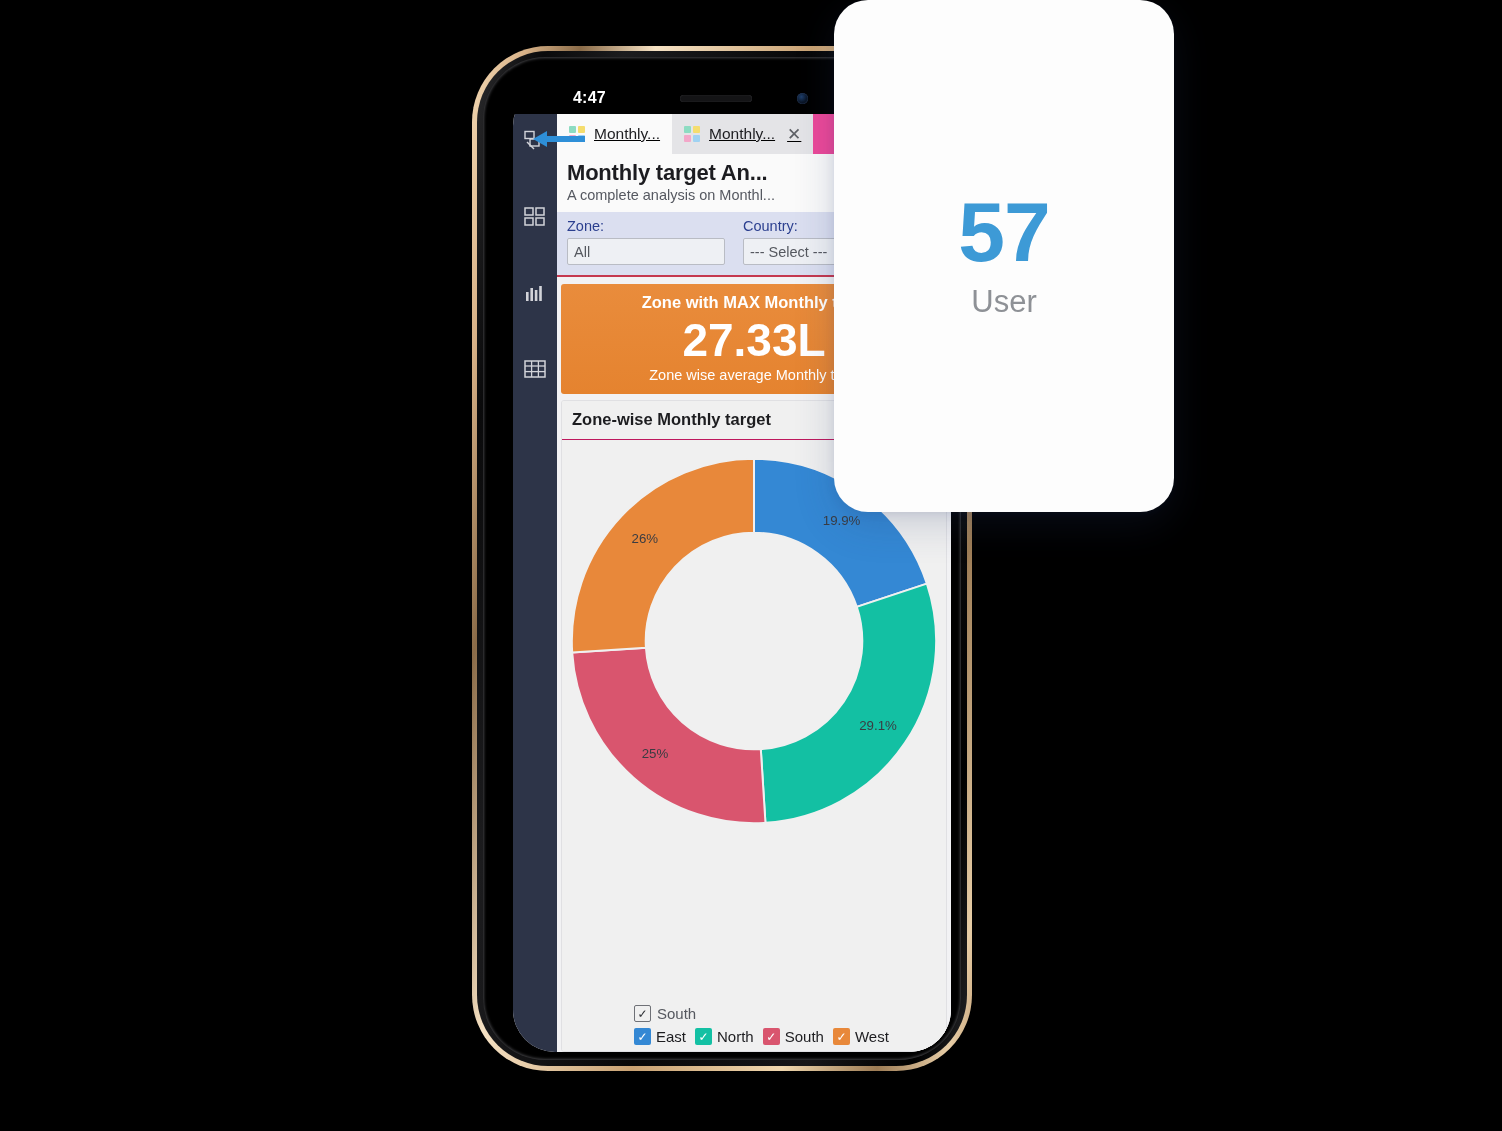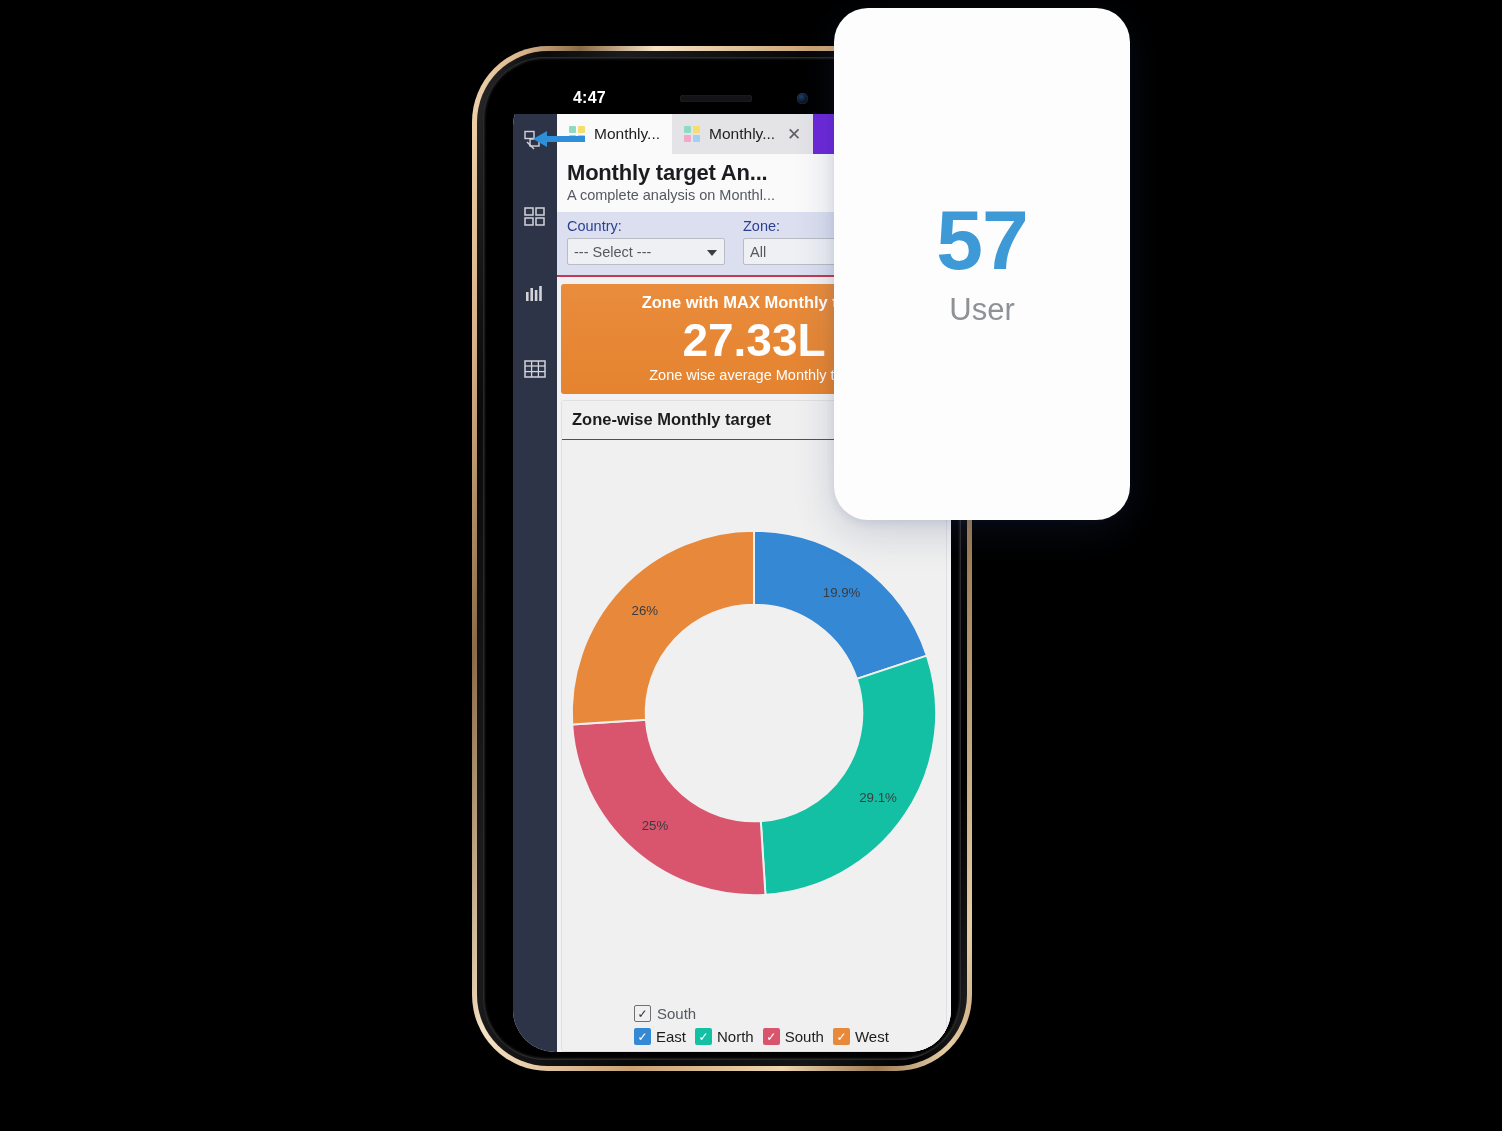--- a/index.html
+++ b/index.html
@@ -95,22 +95,23 @@
     position: absolute; left: 24px; top: 10px; width: 56px; height: 26px; z-index: 60;
     pointer-events: none;
   }
 
   
   #main { flex: 1 1 auto; min-width: 0; display: flex; flex-direction: column; background:#f2f2f4; }
 
   
   #tabstrip {
     height: 40px; display: flex; align-items: flex-end;
-    background: #6d28d9;
+    background: #ec4899;
     flex: 0 0 40px;
+    text-decoration: underline;
   }
   .tab {
     display: flex; align-items: center; gap: 8px;
     padding: 0 12px; height: 100%;
     font-size: 15px; color: #1f2024;
     position: relative; white-space: nowrap;
   }
   .tab.inactive { background: #fafafa; }
   .tab.active { background: #e4e4e7; }
   .tab-label { font-size: 15.5px; color: #1d1d20; }
@@ -180,21 +181,21 @@
   #chart-title {
     font-size: 16.5px; font-weight: bold; color: #1d1d20;
     padding: 9px 10px 10px 10px;
     background: #f0f0f0;
     border-bottom: 1px solid #be185d;
     flex: 0 0 auto;
   }
   #chart-body { flex: 1 1 auto; position: relative; min-height: 0; background:#f0f0f0; }
   #donut-wrap {
     position: absolute; left: 0; right: 0; top: 6px; bottom: 72px;
-    display: flex; align-items: center; justify-content: center;
+    display: flex; align-items: flex-start; justify-content: center;
   }
   #donut { display: block; }
   .slice-label { font-size: 13.5px; fill: #3a3c42; font-family: "Liberation Sans", sans-serif; }
 
   
   #legend {
     position: absolute; left: 0; right: 0; bottom: 6px;
     padding-left: 72px;
     flex: 0 0 auto;
   }
@@ -207,22 +208,22 @@
   .chk.outline { background: #f0f0f0; border: 1px solid #6f7177; color: #2f3136; }
   .chk.filled { color: #ffffff; }
   #legend-head-label { font-size: 15px; color: #55585f; }
   #legend-items { display: flex; align-items: center; gap: 9px; }
   .legend-item { display: flex; align-items: center; gap: 5px; }
   .legend-text { font-size: 15px; color: #1d1d20; }
 
   
   #float-card {
     position: absolute;
-    left: 834px; top: 8px;
-    width: 296px; height: 512px;
+    left: 834px; top: 0px;
+    width: 340px; height: 512px;
     background: #fdfdfd;
     border-radius: 34px;
     box-shadow: 0 12px 40px rgba(40,60,110,0.20), 0 2px 10px rgba(40,60,110,0.10);
     z-index: 100;
     display: flex; flex-direction: column;
     justify-content: space-around;
     align-items: center;
     padding: 34px 0 34px 0;
   }
   .fc-block { text-align: center; }
@@ -309,30 +310,30 @@
             </div>
           </div>
 
           <div id="rpt-head">
             <div id="rpt-title">Monthly target An...</div>
             <div id="rpt-sub">A complete analysis on Monthl...</div>
           </div>
 
           <div id="filters">
             <div class="filter-group">
+              <div class="filter-label">Zone:</div>
+              <div class="filter-control">
+                <span>All</span>
+              </div>
+            </div>
+            <div class="filter-group">
               <div class="filter-label">Country:</div>
               <div class="filter-control">
                 <span>--- Select ---</span>
                 <span class="caret"></span>
-              </div>
-            </div>
-            <div class="filter-group">
-              <div class="filter-label">Zone:</div>
-              <div class="filter-control">
-                <span>All</span>
               </div>
             </div>
           </div>
 
           <div id="kpi">
             <div id="kpi-title">Zone with MAX Monthly tar...</div>
             <div id="kpi-value">27.33L</div>
             <div id="kpi-foot">Zone wise average Monthly tar...</div>
           </div>
 

